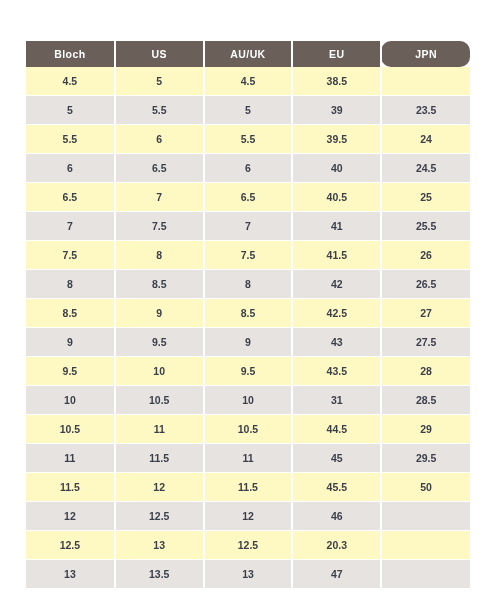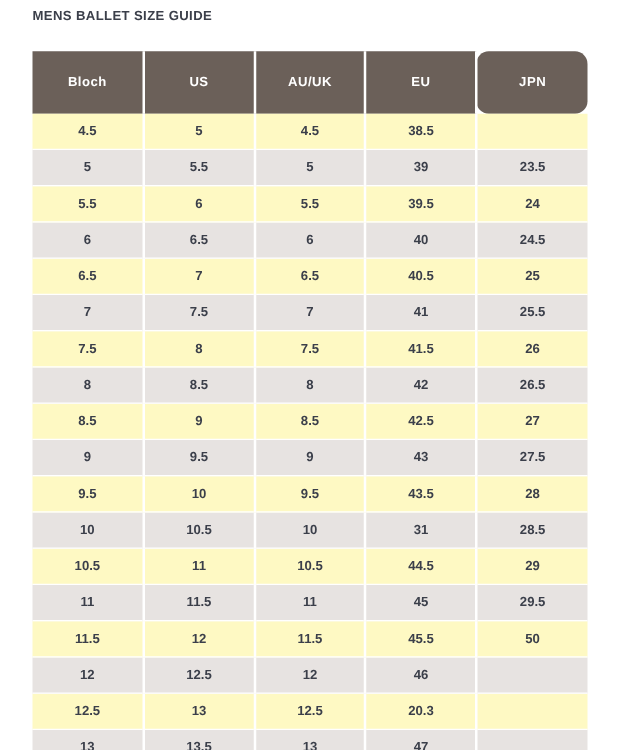--- a/index.html
+++ b/index.html
@@ -50,21 +50,21 @@
   .size-table thead th {
     background: #6b6059;
     color: #ffffff;
     font-size: 10.5px;
     font-weight: bold;
     letter-spacing: 0.4px;
     height: 26px;
     text-align: center;
     vertical-align: middle;
     border-right: 2px solid #ffffff;
-    padding: 12px;
+    padding: 0;
   }
   .size-table thead th:last-child {
     border-right: none;
     border-radius: 10px;
   }
 
   .size-table tbody td {
     height: 28px;
     text-align: center;
     vertical-align: middle;
@@ -84,21 +84,20 @@
   }
   .size-table tbody tr.row-even td {
     background: #e7e3e1;
   }
 </style>
 </head>
 <body>
 
 <div class="page">
 
-  <div class="page-title">MENS BALLET SIZE GUIDE</div>
 
   <table class="size-table">
     <colgroup>
       <col>
         <col>
         <col>
         <col>
         <col>
     </colgroup>
     <thead>

